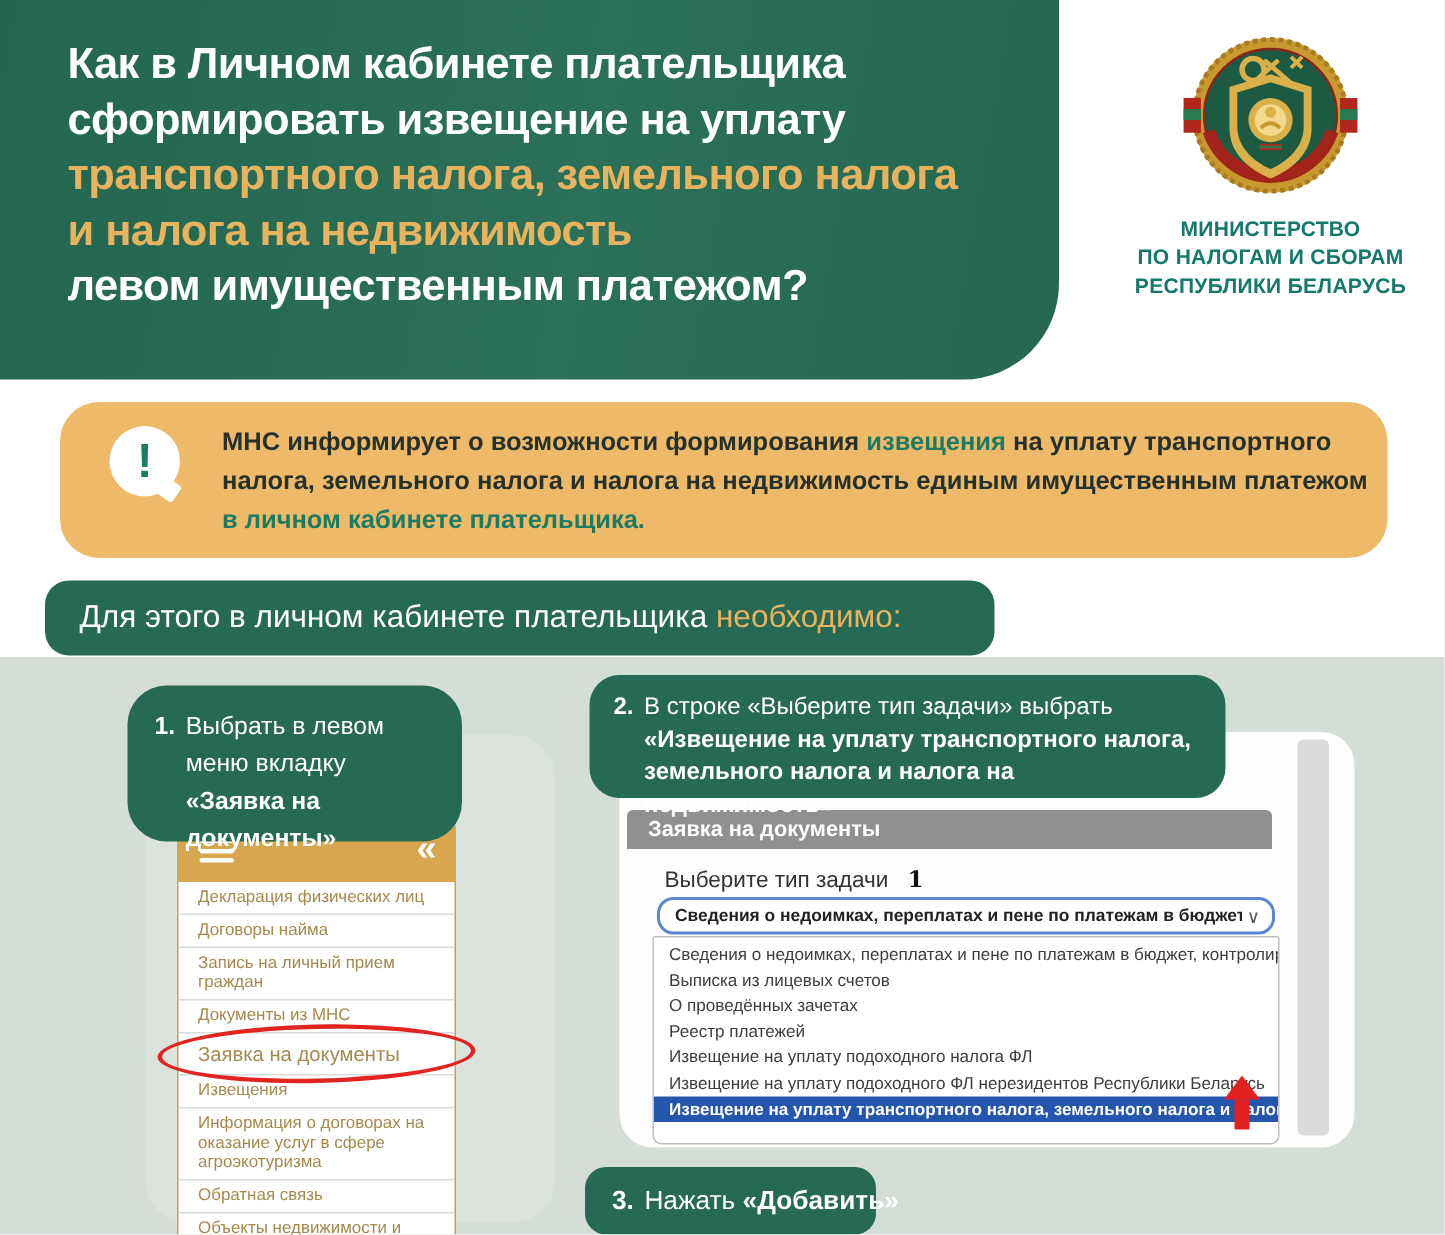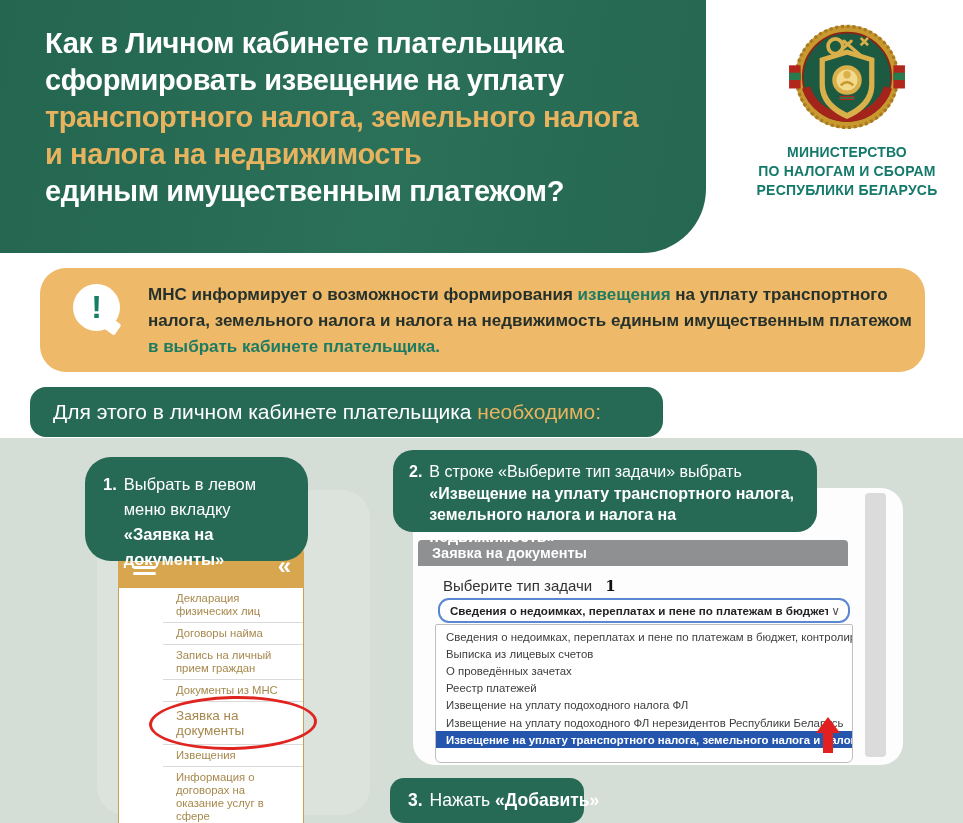--- a/index.html
+++ b/index.html
@@ -64,21 +64,21 @@
   .sidebar { position:absolute; left:118px; top:545px; width:186px; z-index:2; }
   .sidebar-header { position:relative; height:43px; background:#d7a64e;
                     border-radius:8px 8px 0 0; }
   .hamburger { position:absolute; left:15px; top:14px; width:23px; }
   .hamburger i { display:block; height:3px; background:#fff; border-radius:2px; margin-bottom:3.5px; }
   .collapse { position:absolute; right:13px; top:0; color:#fff; font-size:24px;
               font-weight:bold; line-height:41px; }
   .sidebar-list { background:#fff; border:1.5px solid #c79f57; border-top:none;
                   border-radius:0 0 10px 10px; }
   .sidebar-item { position:relative; padding:4px 10px 4px 13px; font-size:11.3px;
-                  color:#a7894d; line-height:13px; border-bottom:1px solid #dadada;margin-left:44px; }
+                  color:#a7894d; line-height:13px; border-bottom:1px solid #dadada; }
   .sidebar-item:last-child { border-bottom:none; padding-bottom:7px; }
   .sidebar-item.featured { font-size:13.5px; padding:6px 10px 6px 13px; line-height:15px; }
   .red-ellipse { position:absolute; left:-14px; right:-14px; top:-6px; bottom:-6px;
                  border:3.5px solid #e0241f; border-radius:50%;
                  transform:rotate(-1.2deg); pointer-events:none; }
 
   
   .card2 { position:absolute; left:413px; top:488px; width:490px; height:277px;
            background:#fdfdfd; border-radius:22px; z-index:2; }
   .scroll-strip { position:absolute; right:17px; top:5px; bottom:8px; width:21px;
@@ -111,21 +111,21 @@
 <div class="page">
 
   <div class="lower-bg"></div>
 
   <div class="header-block">
     <div class="title">
       <div>Как в Личном кабинете плательщика</div>
       <div>сформировать извещение на уплату</div>
       <div class="gold">транспортного налога, земельного налога</div>
       <div class="gold">и налога на недвижимость</div>
-      <div>единым имущественным платежом?</div>
+      <div>левом имущественным платежом?</div>
     </div>
   </div>
 
   <div class="brand">
     <svg class="emblem" width="118" height="118" viewBox="0 0 112 112">
       <circle cx="56" cy="54" r="49" fill="#c8992f"></circle>
       <circle cx="56" cy="54" r="48" fill="none" stroke="#a87b22" stroke-width="3" stroke-dasharray="3 2.5"></circle>
       <circle cx="56" cy="54" r="42" fill="#1c5a41" stroke="#8a2418" stroke-width="1.5"></circle>
       <path d="M17 64 A41 41 0 0 0 95 64" fill="none" stroke="#a3241a" stroke-width="8"></path>
       <rect x="1" y="43" width="11" height="22" fill="#b3261c"></rect>
@@ -147,21 +147,21 @@
     </svg>
     <div class="ministry">
       <div>МИНИСТЕРСТВО</div>
       <div>ПО НАЛОГАМ И СБОРАМ</div>
       <div>РЕСПУБЛИКИ БЕЛАРУСЬ</div>
     </div>
   </div>
 
   <div class="notice">
     <div class="notice-icon">!</div>
-    <div class="notice-text"><span>МНС информирует о возможности формирования </span><span class="green">извещения</span><span> на уплату транспортного налога, земельного налога и налога на недвижимость единым имущественным платежом </span><span class="green">в выбрать кабинете плательщика.</span></div>
+    <div class="notice-text"><span>МНС информирует о возможности формирования </span><span class="green">извещения</span><span> на уплату транспортного налога, земельного налога и налога на недвижимость единым имущественным платежом </span><span class="green">в личном кабинете плательщика.</span></div>
   </div>
 
   <div class="banner"><span>Для этого в личном кабинете плательщика </span><span class="gold">необходимо:</span></div>
 
   <div class="step-bubble" id="step1">
     <div class="step-body">
       <span class="step-num">1.</span>
       <span class="step-text"><span>Выбрать в левом меню вкладку </span><b>«Заявка на документы»</b></span>
     </div>
   </div>

